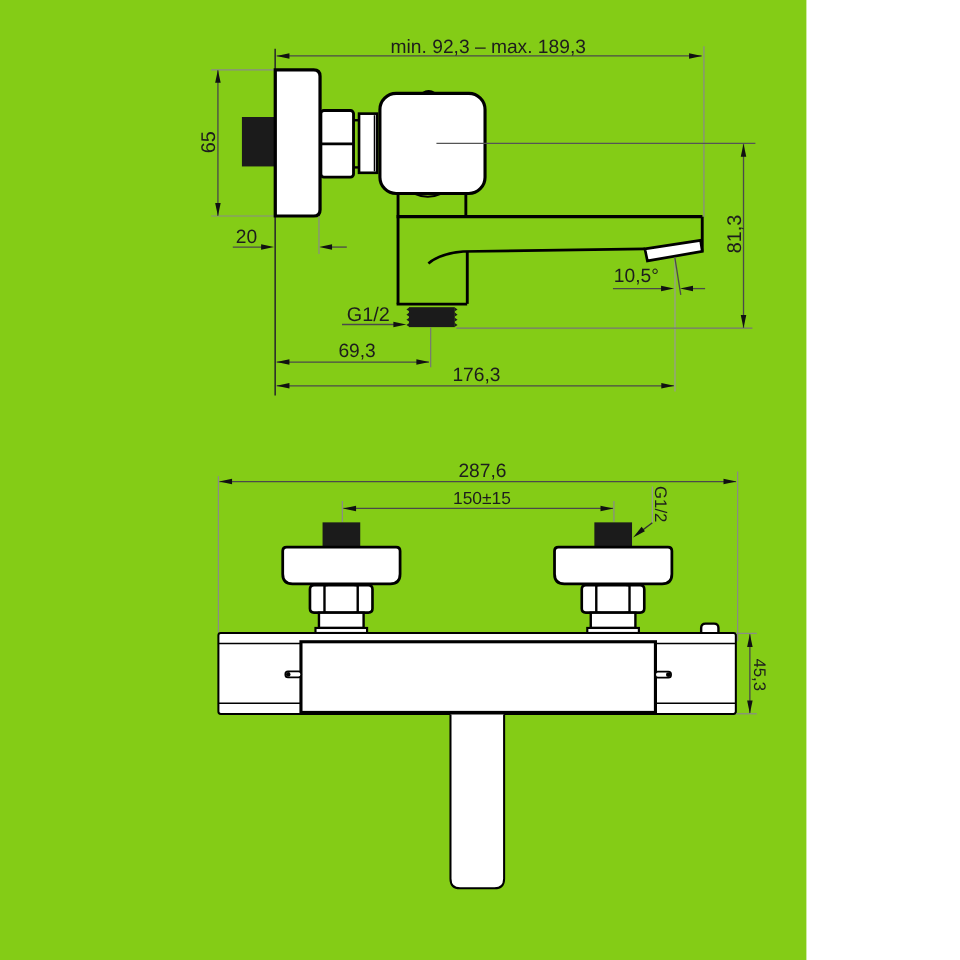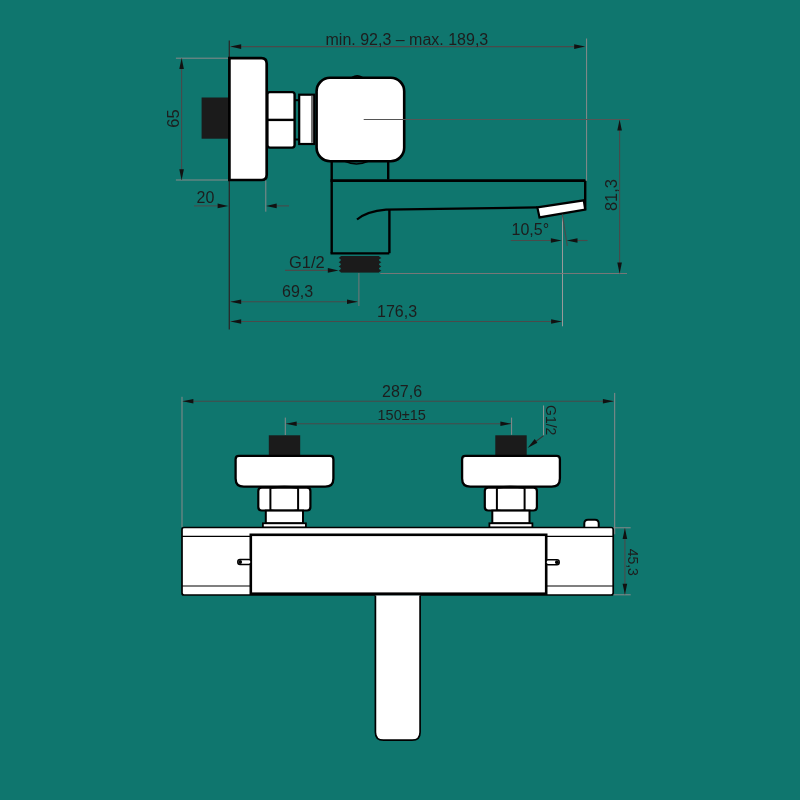--- a/index.html
+++ b/index.html
@@ -1,16 +1,16 @@
 <!DOCTYPE html>
 <html><head>
 <meta charset="utf-8">
 <style>
   html,body{margin:0;padding:0;background:#ffffff;}
-  .page{width:800px;height:800px;position:relative;background:#0f766e;}
+  .page{width:672px;height:800px;position:relative;background:#84cc16;}
   svg{position:absolute;left:0;top:0;}
   text{font-family:"Liberation Sans", sans-serif;fill:#1d1d1d;}
 </style>
 </head>
 <body>
 <div class="page">
 <svg width="800" height="800" viewBox="0 0 800 800">
 
 <line x1="229.3" y1="40.6" x2="229.3" y2="329.6" stroke="#2a2a2a" stroke-width="1.3"></line>
 

